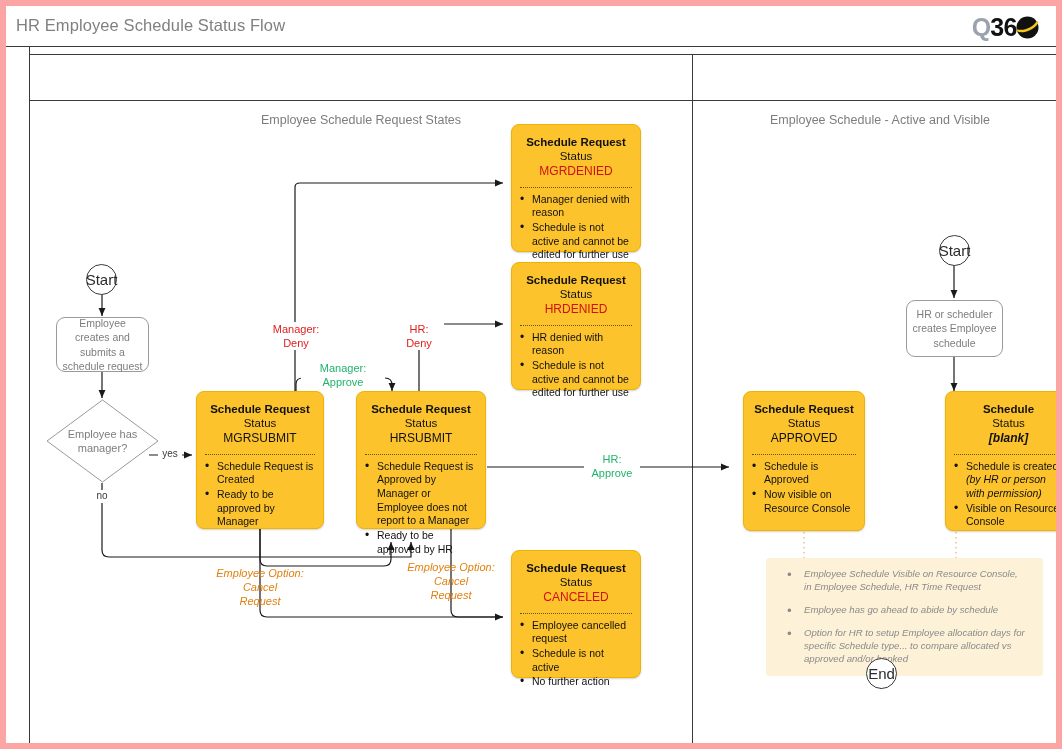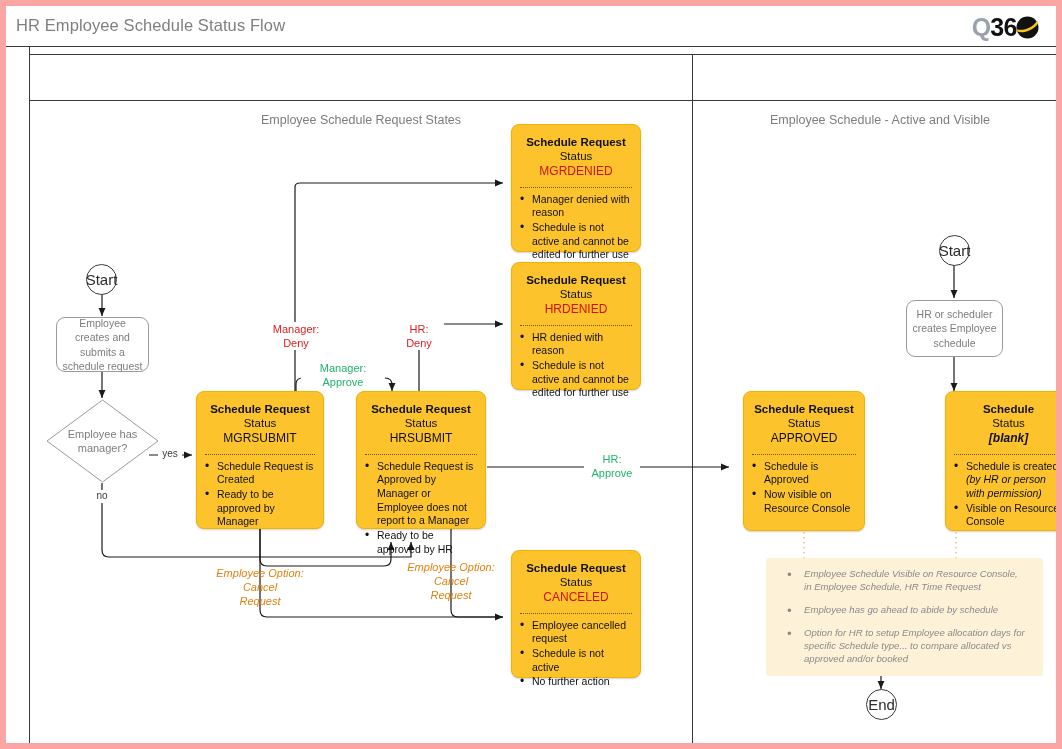--- a/index.html
+++ b/index.html
@@ -250,21 +250,21 @@
   <div class="node proc" style="left:900px;top:294px;width:97px;height:57px;">HR or scheduler creates Employee schedule</div>
 
   <div class="node note" style="left:760px;top:552px;width:277px;height:118px;">
     <ul>
       <li>Employee Schedule Visible on Resource Console, in Employee Schedule, HR Time Request</li>
       <li>Employee has go ahead to abide by schedule</li>
       <li>Option for HR to setup Employee allocation days for specific Schedule type... to compare allocated vs approved and/or booked</li>
     </ul>
   </div>
 
-  <div class="node term" style="left:860px;top:683px;width:31px;height:31px;">End</div>
+  <div class="node term" style="left:860px;top:652px;width:31px;height:31px;">End</div>
 
   <div class="elabel red" style="left:248px;top:316px;width:84px;">Manager:<br>Deny</div>
   <div class="elabel green" style="left:295px;top:355px;width:84px;">Manager:<br>Approve</div>
   <div class="elabel red" style="left:388px;top:316px;width:50px;">HR:<br>Deny</div>
   <div class="elabel green" style="left:578px;top:446px;width:56px;">HR:<br>Approve</div>
   <div class="elabel orange" style="left:198px;top:560px;width:112px;">Employee Option:<br>Cancel<br>Request</div>
   <div class="elabel orange" style="left:389px;top:554px;width:112px;">Employee Option:<br>Cancel<br>Request</div>
 
 </div>
 

